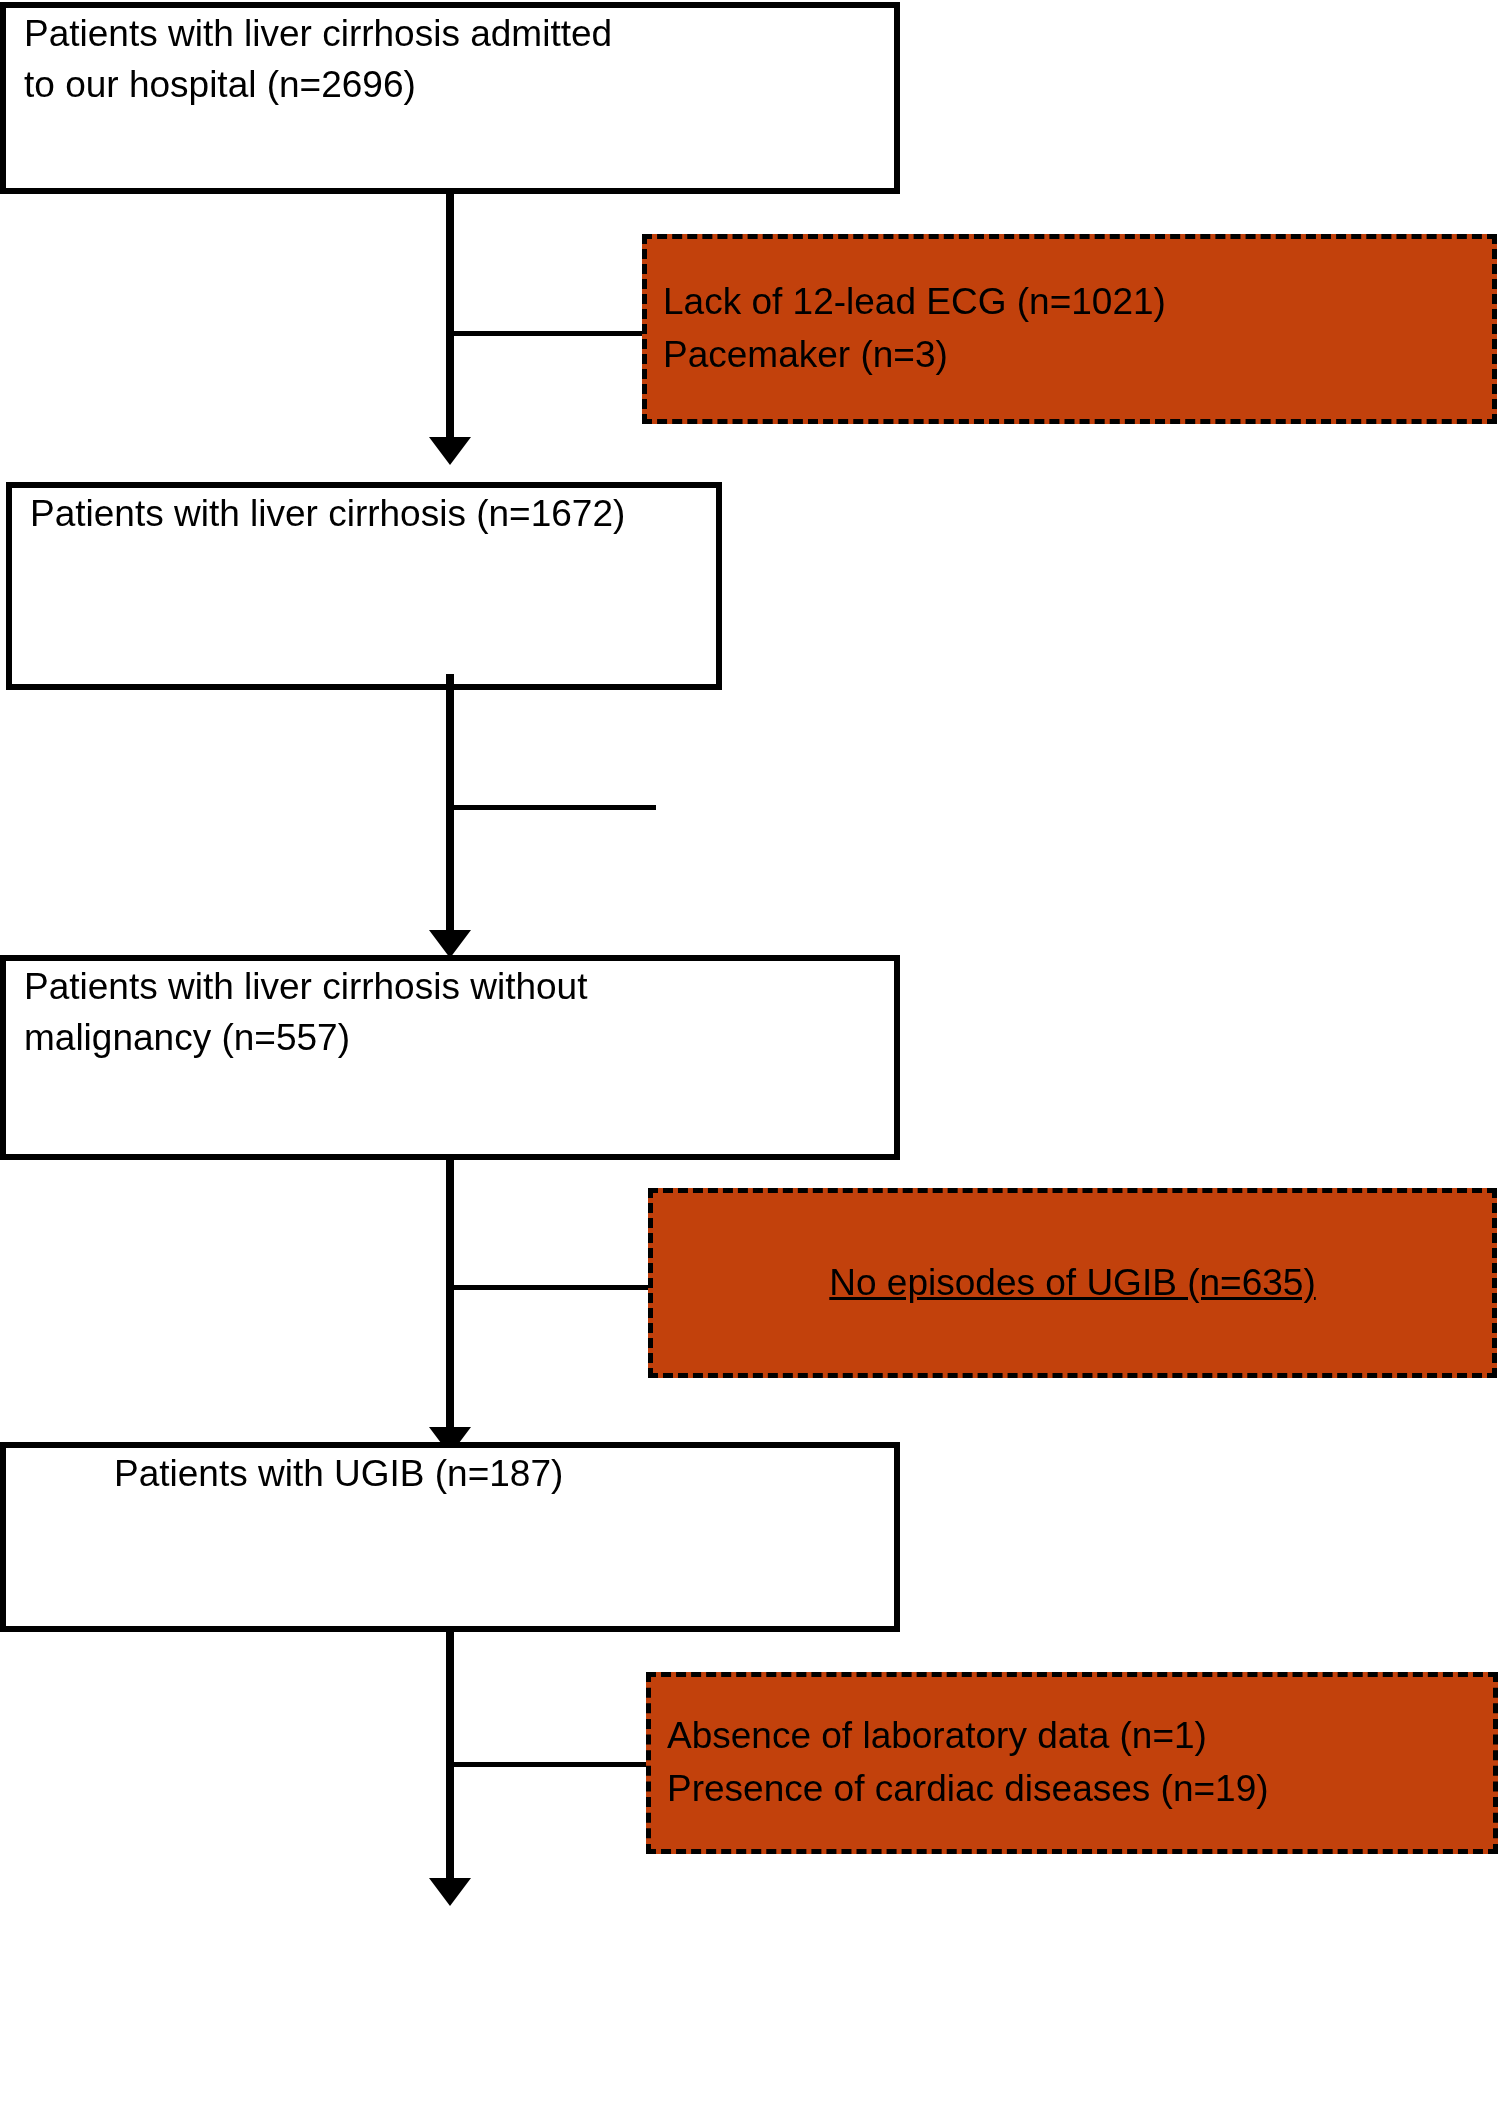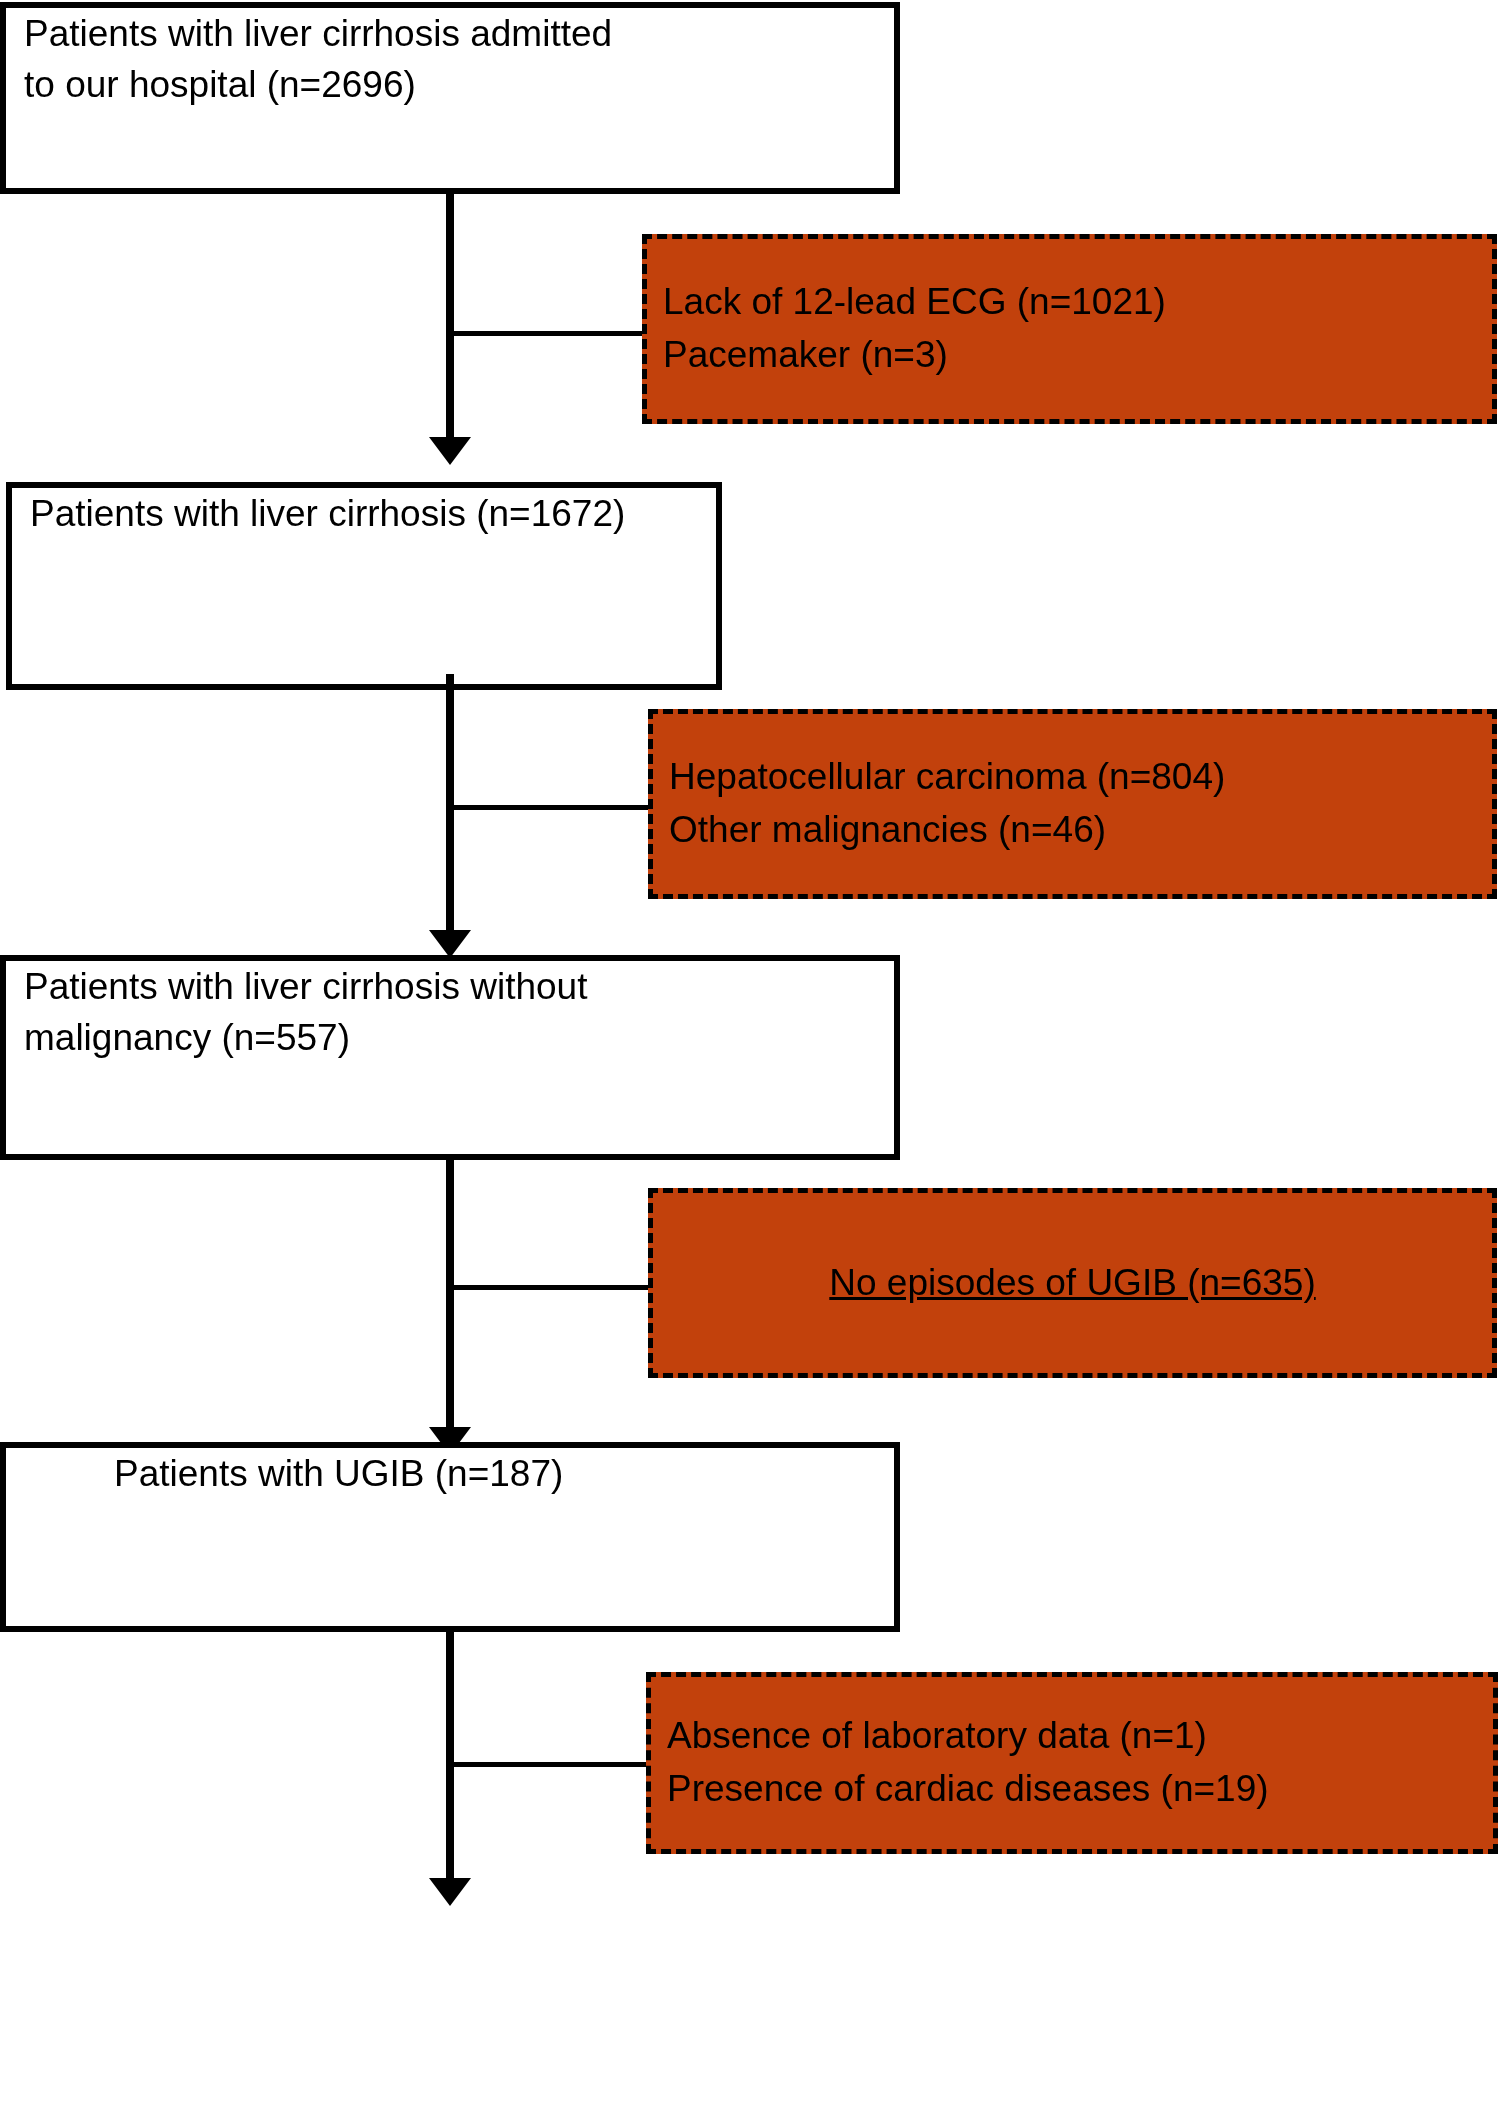--- a/index.html
+++ b/index.html
@@ -98,24 +98,20 @@
   </div>
 
   <div class="node-box" style="left:6px; top:466px; width:716px; height:208px;margin-top:16px;">
     <div class="node-text">Patients with liver cirrhosis (n=1672)</div>
   </div>
 
   <div class="v-line" style="left:446px; top:674px; height:265px;"></div>
   <div class="arrow-head" style="left:429px; top:930px;"></div>
   <div class="h-line" style="left:446px; top:805px; width:210px;"></div>
 
-  <div class="excl-box" style="left:648px; top:709px; width:849px; height:190px;">
-    <div class="excl-text">Hepatocellular carcinoma (n=804)
-Other malignancies (n=46)</div>
-  </div>
 
   <div class="node-box" style="left:0px; top:955px; width:900px; height:205px;">
     <div class="node-text">Patients with liver cirrhosis without
 malignancy (n=557)</div>
   </div>
 
   <div class="v-line" style="left:446px; top:1160px; height:275px;"></div>
   <div class="arrow-head" style="left:429px; top:1427px;"></div>
   <div class="h-line" style="left:446px; top:1285px; width:210px;"></div>
 

